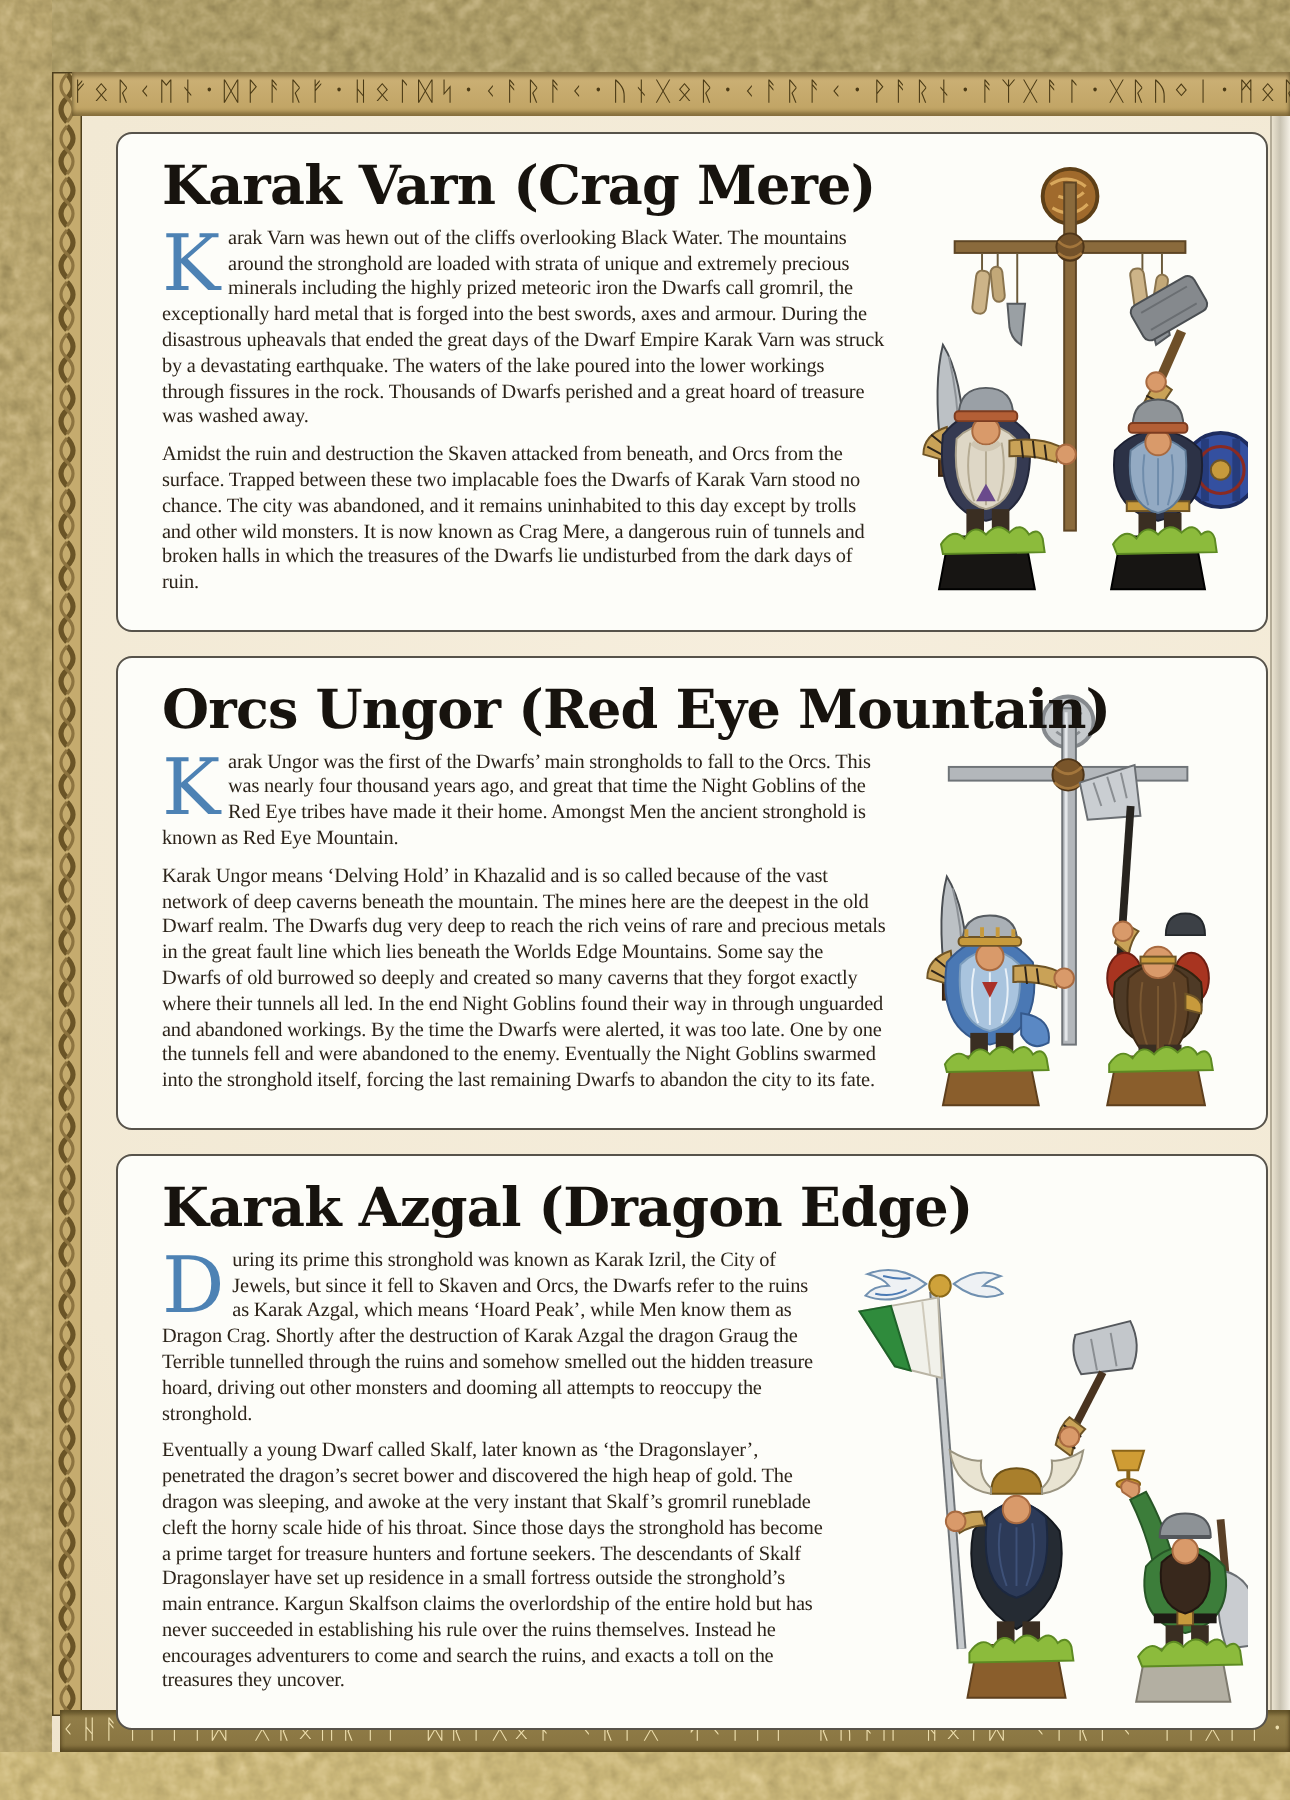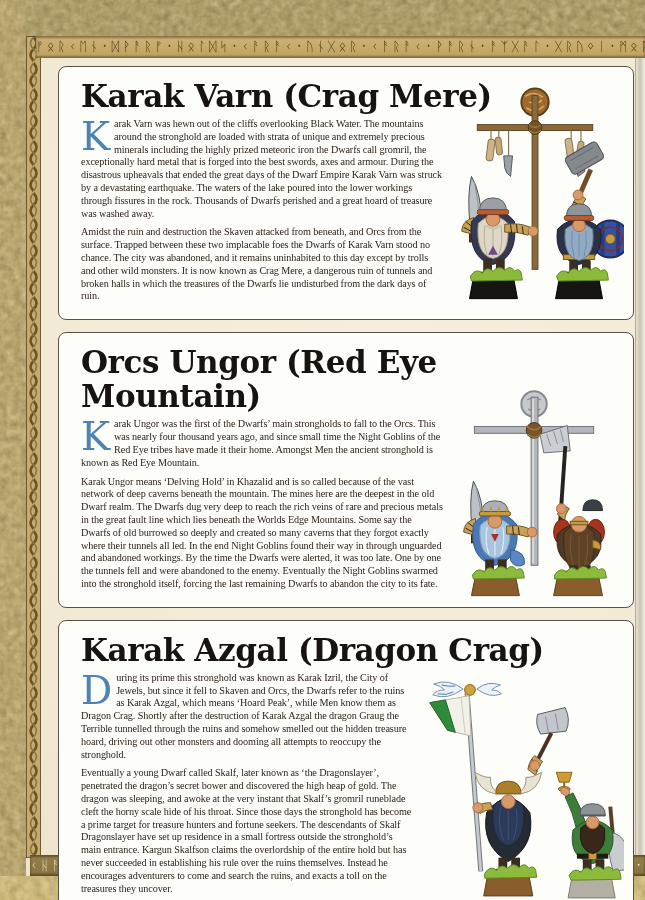--- a/index.html
+++ b/index.html
@@ -25,21 +25,21 @@
   .right-edge{position:absolute;right:0;top:58px;bottom:45px;width:9px;
               background:linear-gradient(90deg,#e9e2cf 0%,#c9c3b2 45%,#f3efe4 100%);
               border-left:1px solid #b4ac98;}
 
   
   .content{position:absolute;left:42px;top:58px;right:7px;bottom:45px;padding:8px 4px 0 16px;}
   .panel{background:#fdfdf9;border:1.5px solid #57534b;border-radius:8px;
          padding:10px 8px 10px 22px;margin-bottom:12px;
          display:grid;grid-template-columns:1fr var(--figw,178px);column-gap:4px;}
   .panel h2{grid-area:1/1/2/3;z-index:2;margin:2px 0 5px 0;
-            font-family:"DejaVu Serif",serif;font-weight:bold;font-size:31px;
+            font-family:"DejaVu Serif",serif;font-weight:bold;font-size:27px;
             letter-spacing:-.4px;color:#17130e;line-height:1.1;}
   .panel .text{grid-area:2/1/3/2;}
   .panel figure{grid-area:1/2/3/3;margin:0;display:flex;align-items:flex-end;justify-content:center;z-index:1;}
   .text p{margin:0 0 6px 0;font-size:10.2px;line-height:12.8px;color:#2d241a;
           letter-spacing:-.1px;}
   .dropcap{float:left;font-family:"DejaVu Serif",serif;color:#4d82b4;
            font-size:39px;line-height:33px;padding:2px 4px 0 0;}
   svg .ln{fill:none;}
 </style>
 </head>
@@ -179,21 +179,21 @@
           <rect x="137" y="182" width="9" height="12" fill="#3a2e22"></rect>
           <path d="M115,194 h38 l5,27 h-48 z" fill="#171513" stroke="#000"></path>
           <path d="M111,198 q6,-9 12,-3 q5,-8 11,-2 q6,-7 12,-1 q6,-6 10,1 q5,-4 7,2 l1,7 -51,1 z" fill="#8cbb3c" stroke="#5d8a22"></path>
         </svg>
       </figure>
     </section>
 
     <section class="panel" style="--figw:178px">
       <h2>Orcs Ungor (Red Eye Mountain)</h2>
       <div class="text">
-        <p><span class="dropcap">K</span><span>arak Ungor was the first of the Dwarfs’ main strongholds to fall to the Orcs. This was nearly four thousand years ago, and since small time the Night Goblins of the Red Eye tribes have made it their home. Amongst Men the ancient stronghold is known as Red Eye Mountain.</span></p>
+        <p><span class="dropcap">K</span><span>arak Ungor was the first of the Dwarfs’ main strongholds to fall to the Orcs. This was nearly four thousand years ago, and great that time the Night Goblins of the Red Eye tribes have made it their home. Amongst Men the ancient stronghold is known as Red Eye Mountain.</span></p>
         <p>Karak Ungor means ‘Delving Hold’ in Khazalid and is so called because of the vast network of deep caverns beneath the mountain. The mines here are the deepest in the old Dwarf realm. The Dwarfs dug very deep to reach the rich veins of rare and precious metals in the great fault line which lies beneath the Worlds Edge Mountains. Some say the Dwarfs of old burrowed so deeply and created so many caverns that they forgot exactly where their tunnels all led. In the end Night Goblins found their way in through unguarded and abandoned workings. By the time the Dwarfs were alerted, it was too late. One by one the tunnels fell and were abandoned to the enemy. Eventually the Night Goblins swarmed into the stronghold itself, forcing the last remaining Dwarfs to abandon the city to its fate.</p>
       </div>
       <figure>
         <svg width="176" height="212" viewBox="0 0 180 216">
 
           <circle cx="88" cy="19" r="13" fill="#c6cacd" stroke="#85898d" stroke-width="2"></circle>
           <path class="ln" d="M81,15 q7,-5 14,0 M82,24 q6,5 12,0 M85,19 h7" stroke="#8a8e92" stroke-width="1.4"></path>
           <rect x="27" y="42" width="122" height="7" fill="#b3b7bb" stroke="#6f7478"></rect>
           <rect x="85" y="12" width="7" height="172" fill="#b3b7bb" stroke="#6f7478"></rect>
           <path class="ln" d="M87,14 v168" stroke="#e3e6e9" stroke-width="1.5"></path>
@@ -239,21 +239,21 @@
           <path d="M148,158 q10,2 8,10 l-8,-2 z" fill="#c79a3c" stroke="#6e5426"></path>
           <rect x="124" y="184" width="9" height="10" fill="#3a2e22"></rect>
           <rect x="137" y="184" width="9" height="10" fill="#3a2e22"></rect>
           <path d="M113,190 h40 l5,25 h-50 z" fill="#8a5e2c" stroke="#5e3f1c"></path>
           <path d="M109,194 q6,-9 12,-3 q5,-8 11,-2 q6,-7 12,-1 q6,-6 10,1 q5,-4 7,2 l1,6 -53,1 z" fill="#8cbb3c" stroke="#5d8a22"></path>
         </svg>
       </figure>
     </section>
 
     <section class="panel" style="--figw:208px">
-      <h2>Karak Azgal (Dragon Crag)</h2>
+      <h2>Karak Azgal (Dragon Edge)</h2>
       <div class="text">
         <p><span class="dropcap">D</span><span>uring its prime this stronghold was known as Karak Izril, the City of Jewels, but since it fell to Skaven and Orcs, the Dwarfs refer to the ruins as Karak Azgal, which means ‘Hoard Peak’, while Men know them as Dragon Crag. Shortly after the destruction of Karak Azgal the dragon Graug the Terrible tunnelled through the ruins and somehow smelled out the hidden treasure hoard, driving out other monsters and dooming all attempts to reoccupy the stronghold.</span></p>
         <p>Eventually a young Dwarf called Skalf, later known as ‘the Dragonslayer’, penetrated the dragon’s secret bower and discovered the high heap of gold. The dragon was sleeping, and awoke at the very instant that Skalf’s gromril runeblade cleft the horny scale hide of his throat. Since those days the stronghold has become a prime target for treasure hunters and fortune seekers. The descendants of Skalf Dragonslayer have set up residence in a small fortress outside the stronghold’s main entrance. Kargun Skalfson claims the overlordship of the entire hold but has never succeeded in establishing his rule over the ruins themselves. Instead he encourages adventurers to come and search the ruins, and exacts a toll on the treasures they uncover.</p>
       </div>
       <figure>
         <svg width="206" height="224" viewBox="0 0 210 228">
 
           <path class="ln" d="M50,16 L64,198" stroke="#6f7478" stroke-width="5"></path>
           <path class="ln" d="M50,16 L64,198" stroke="#c6cacd" stroke-width="3"></path>
           <circle cx="53" cy="13" r="5.5" fill="#cfa23a" stroke="#8a6818"></circle>

